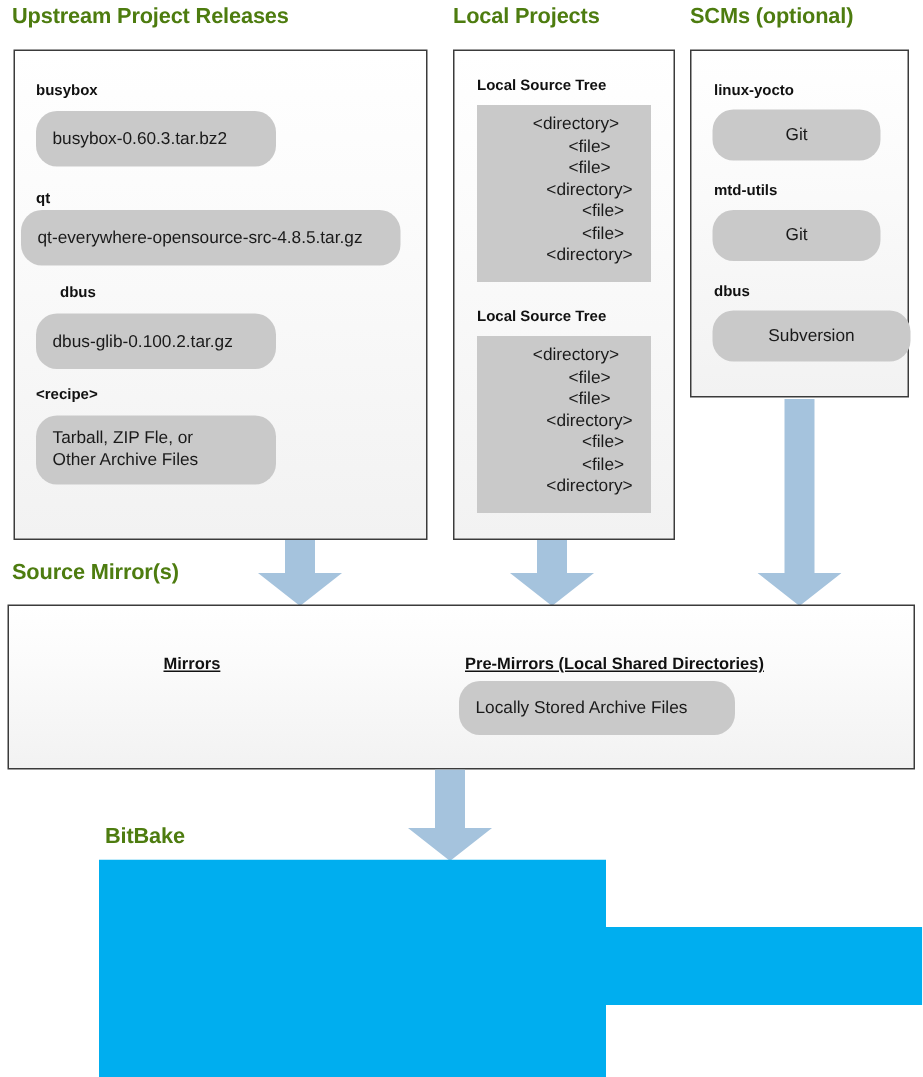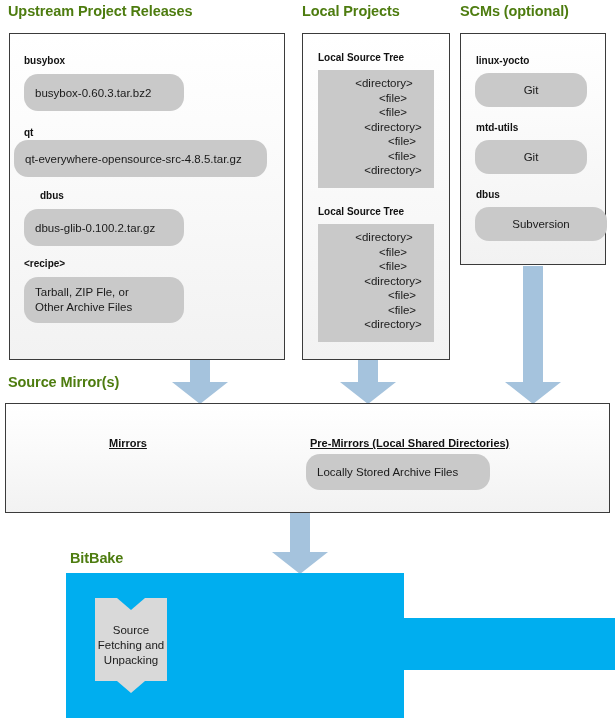--- a/index.html
+++ b/index.html
@@ -224,25 +224,14 @@
   </div>
 
   <div class="col-heading" style="left:70px; top:550px;">BitBake</div>
 
   <div class="bitbake-shape" style="left:66px; top:573px;">
     <svg width="549" height="145" viewBox="0 0 549 145">
       <path d="M0,0 L338,0 L338,45 L549,45 L549,97 L338,97 L338,145 L0,145 Z" fill="#00aeef"></path>
     </svg>
   </div>
 
-  <div class="banner" style="left:95px; top:598px;">
-    <svg width="72" height="95" viewBox="0 0 72 95">
-      <path d="M0,0 L72,0 L72,83 L50,83 L36,95 L22,83 L0,83 Z" fill="#d9d9d9"></path>
-      <path d="M22,0 L36,12 L50,0 Z" fill="#00aeef"></path>
-    </svg>
-    <div class="banner-text">
-      <span>Source</span>
-      <span>Fetching and</span>
-      <span>Unpacking</span>
-    </div>
-  </div>
 
 </div>
 
 </body></html>

